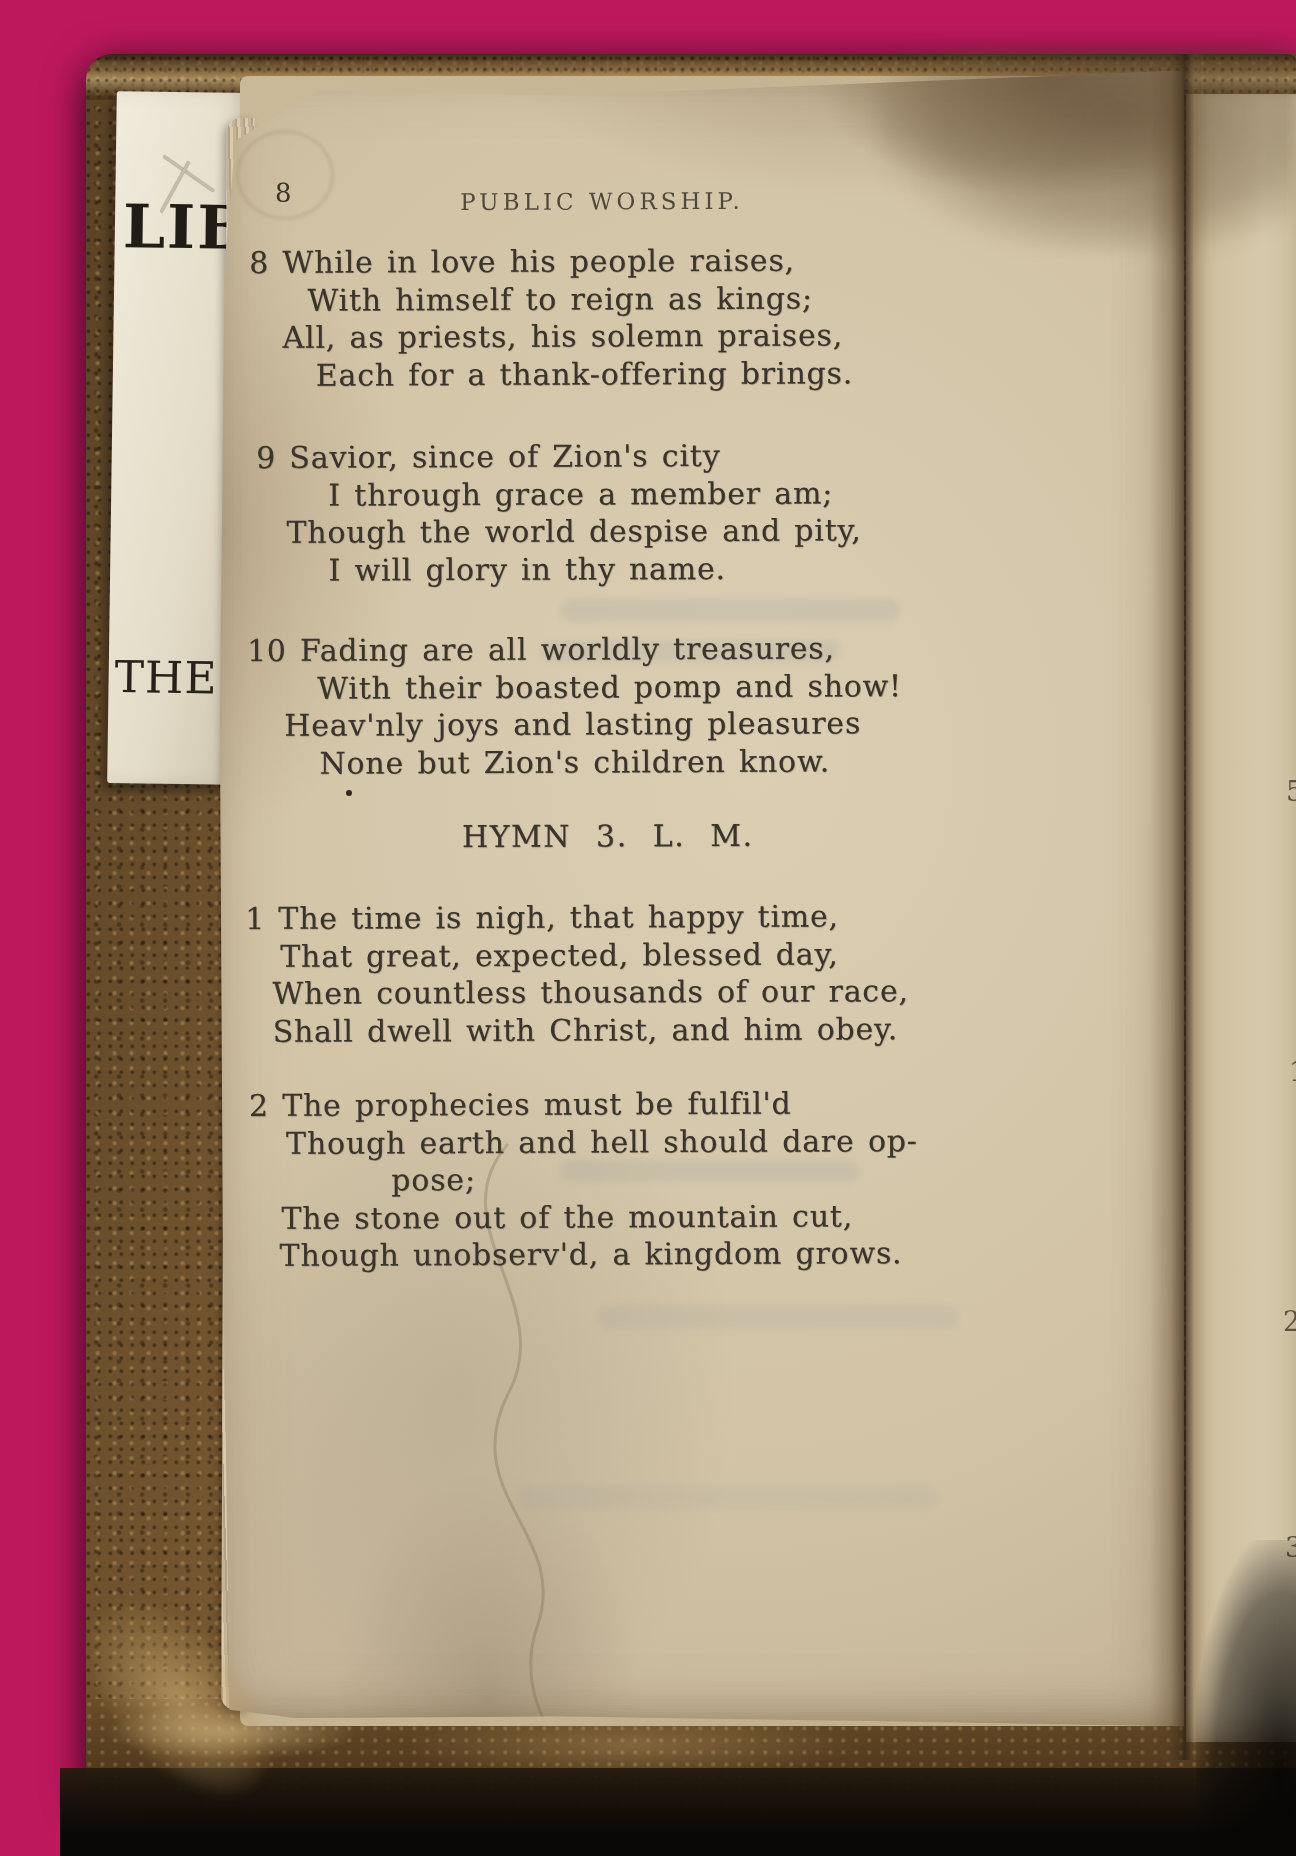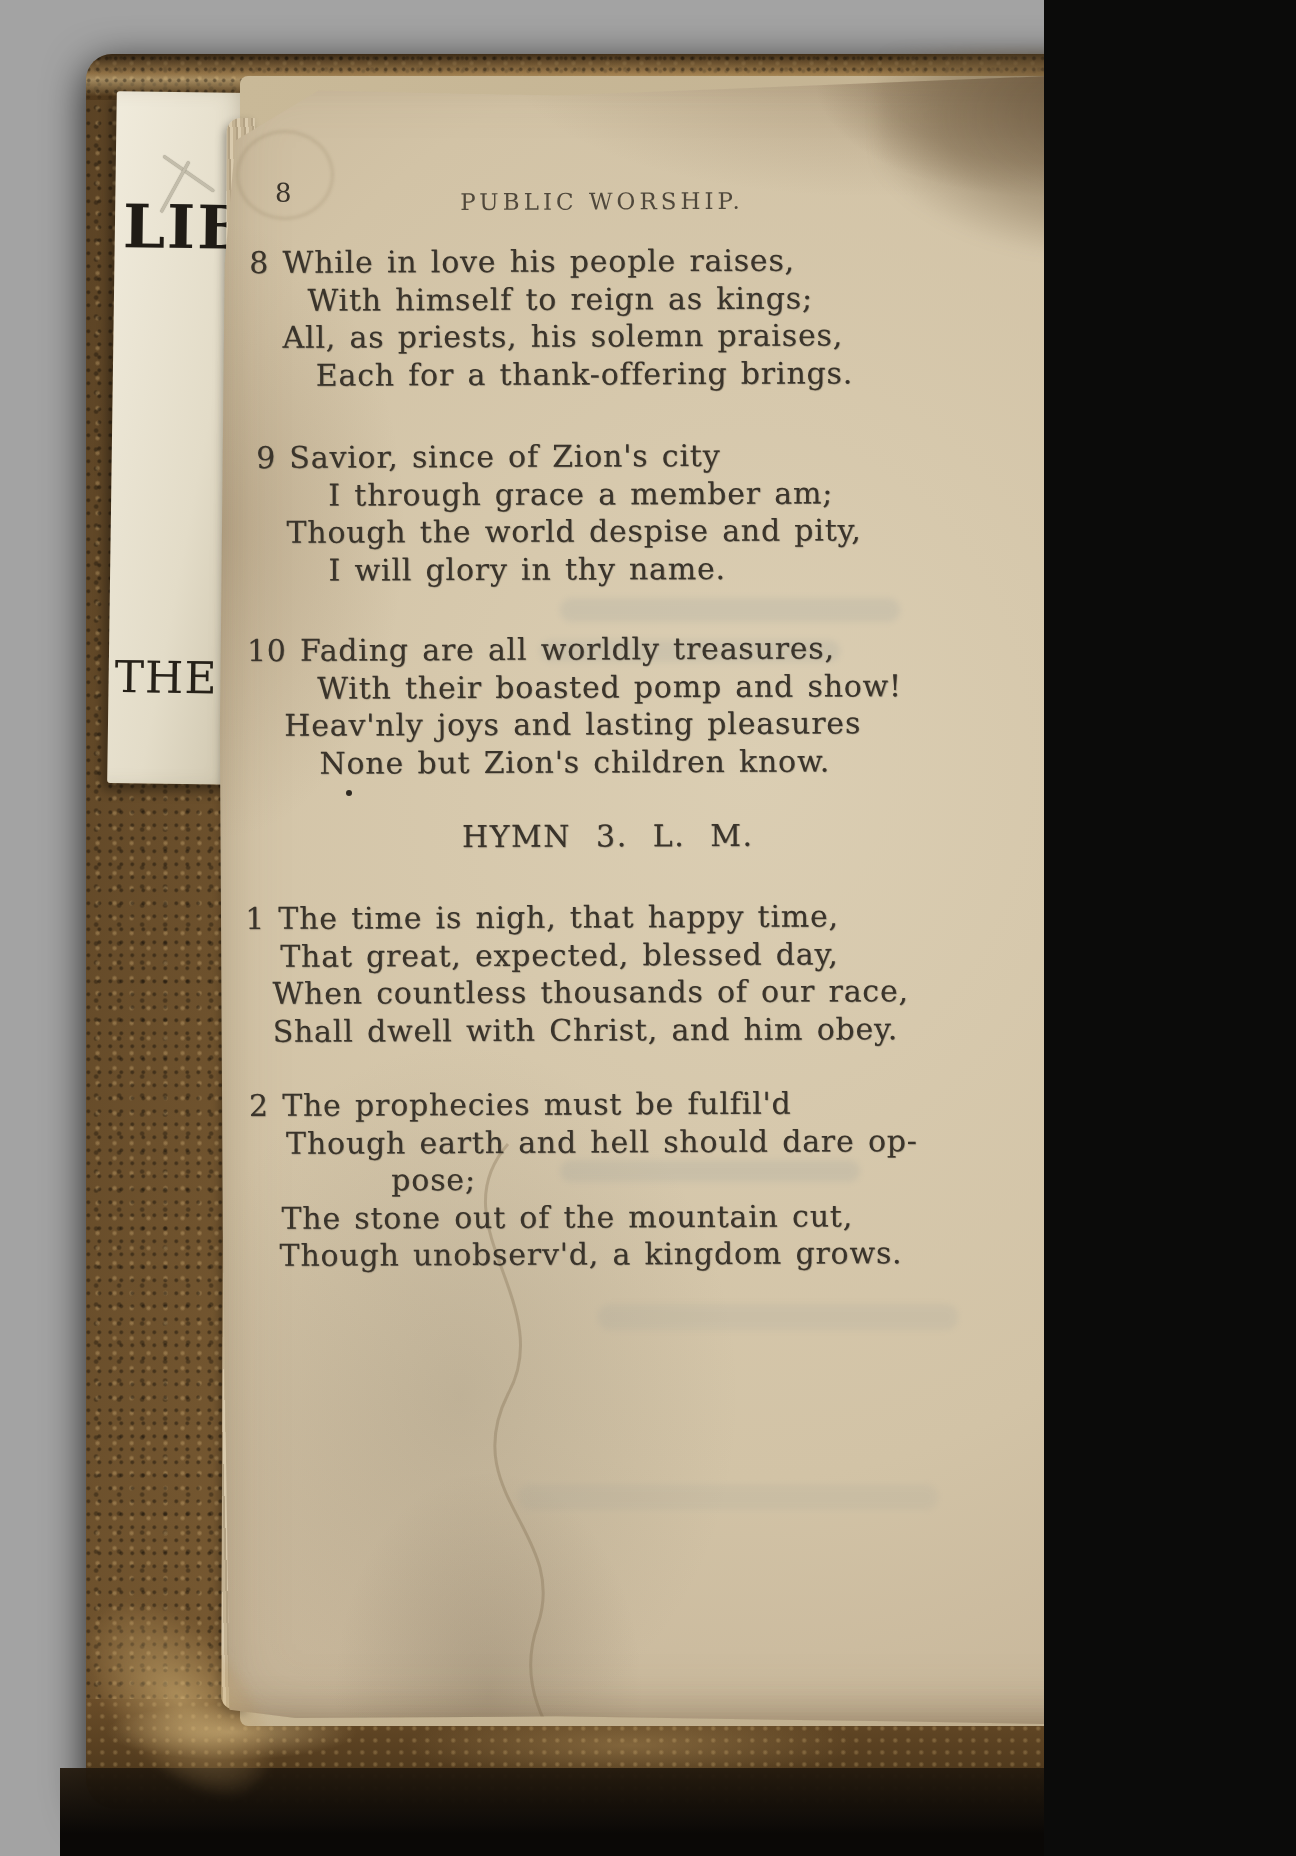--- a/index.html
+++ b/index.html
@@ -1,17 +1,17 @@
 <!DOCTYPE html>
 <html><head>
 <meta charset="utf-8">
 <style>
   html,body{margin:0;padding:0;background:#0b0b0a;}
-  #scene{position:relative;width:1044px;height:1856px;overflow:hidden;
-         background:#a3a3a3;font-family:"DejaVu Serif","Liberation Serif",serif;}
+  #scene{position:relative;width:1296px;height:1856px;overflow:hidden;
+         background:#be185d;font-family:"DejaVu Serif","Liberation Serif",serif;}
 
   
   #book-cover{position:absolute;left:86px;top:54px;width:1210px;height:1755px;z-index:1;
     border-radius:26px 0 0 30px;
     background-image:
       radial-gradient(circle at 21% 33%, rgba(0,0,0,.38) 1px, transparent 2.6px),
       radial-gradient(circle at 68% 61%, rgba(221,186,126,.32) 1px, transparent 3px),
       radial-gradient(circle at 44% 82%, rgba(0,0,0,.3) 1.4px, transparent 3px),
       linear-gradient(102deg,#5a4224,#7b5c33 35%,#6d5129 60%,#50391d 85%,#3a2912);
     background-size:11px 13px,17px 15px,23px 19px,100% 100%;

